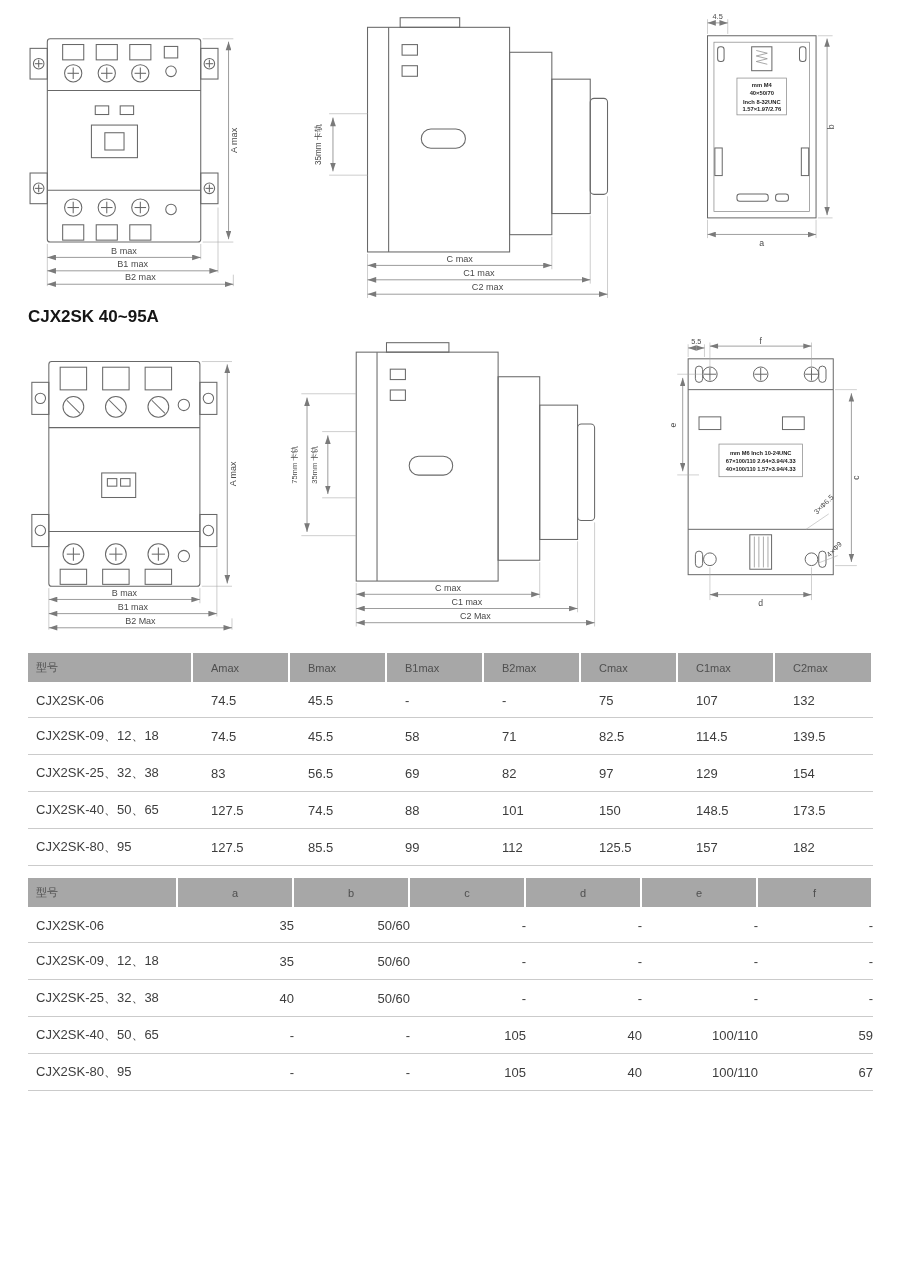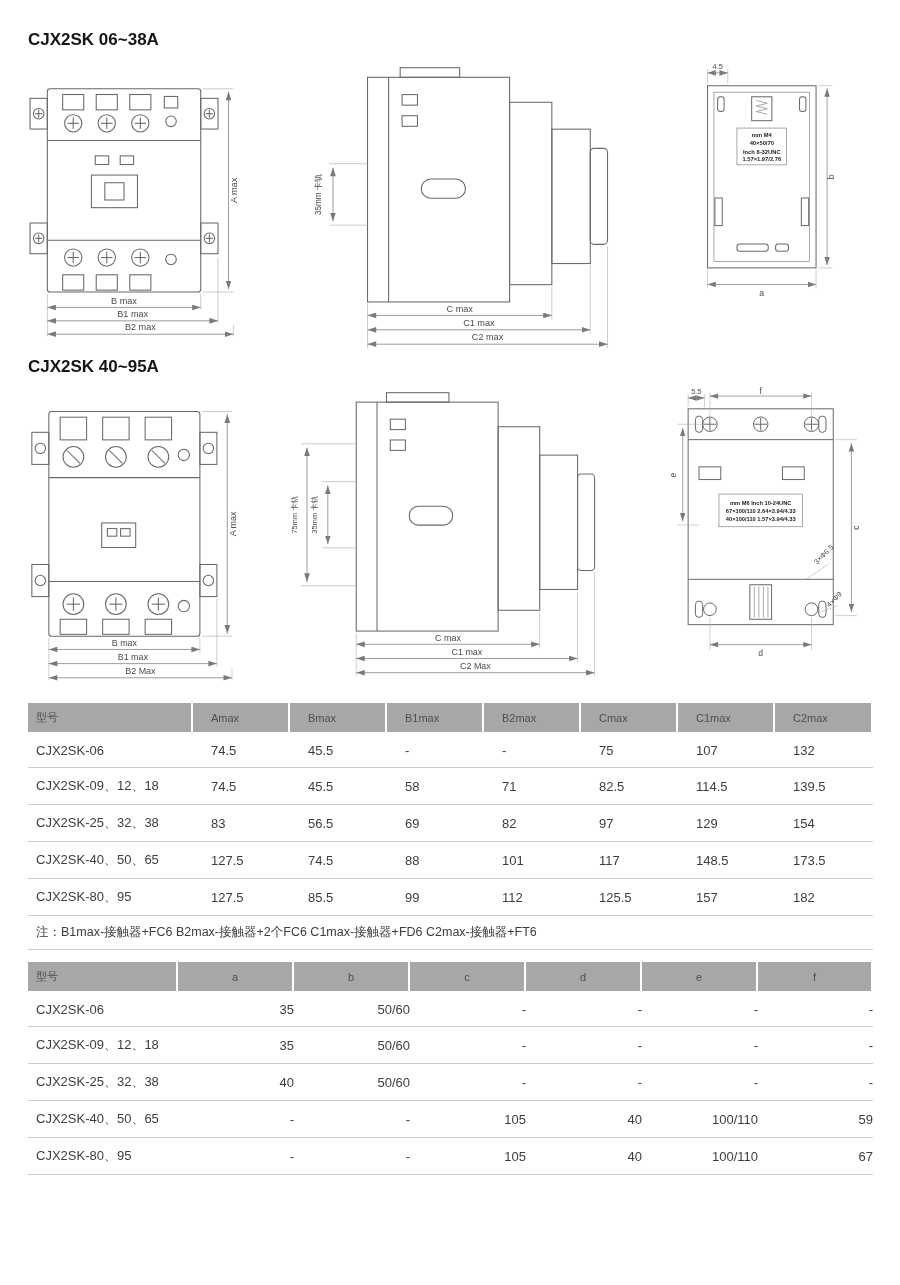--- a/index.html
+++ b/index.html
@@ -35,21 +35,20 @@
   .dim-table td:first-child { padding-left:8px;margin-left:12px; }
   .dim-table td.note { font-size:12.5px; padding:8px 0 8px 8px; color:#3d3d3d; }
   .t2 th:not(:first-child) { text-align:center; padding-left:0; }
   .t2 td:not(:first-child) { text-align:right; padding-left:0; }
 </style>
 </head>
 <body>
 
 <div class="page">
 
-  <div class="sec-title">CJX2SK 06~38A</div>
 
   <div class="diagram-row">
 
     <svg viewBox="0 0 250 292" width="240" height="280">
       <defs>
         <marker id="a1s" markerWidth="10" markerHeight="8" refX="0" refY="3" orient="auto" markerUnits="userSpaceOnUse">
             <path d="M9,0 L0,3 L9,6 Z" fill="#7a7a7a"></path>
           </marker>
         <marker id="a1e" markerWidth="10" markerHeight="8" refX="9" refY="3" orient="auto" markerUnits="userSpaceOnUse">
             <path d="M0,0 L9,3 L0,6 Z" fill="#7a7a7a"></path>
@@ -444,36 +443,33 @@
         <td>97</td>
         <td>129</td>
         <td>154</td>
       </tr>
       <tr>
         <td>CJX2SK-40、50、65</td>
         <td>127.5</td>
         <td>74.5</td>
         <td>88</td>
         <td>101</td>
-        <td>117</td>
+        <td>150</td>
         <td>148.5</td>
         <td>173.5</td>
       </tr>
       <tr>
         <td>CJX2SK-80、95</td>
         <td>127.5</td>
         <td>85.5</td>
         <td>99</td>
         <td>112</td>
         <td>125.5</td>
         <td>157</td>
         <td>182</td>
-      </tr>
-      <tr>
-        <td class="note" colspan="8">注：B1max-接触器+FC6   B2max-接触器+2个FC6   C1max-接触器+FD6   C2max-接触器+FT6</td>
       </tr>
     </tbody>
   </table>
 
   <table class="dim-table t2">
     <colgroup>
       <col style="width:150px">
         <col style="width:116px">
         <col style="width:116px">
         <col style="width:116px">

